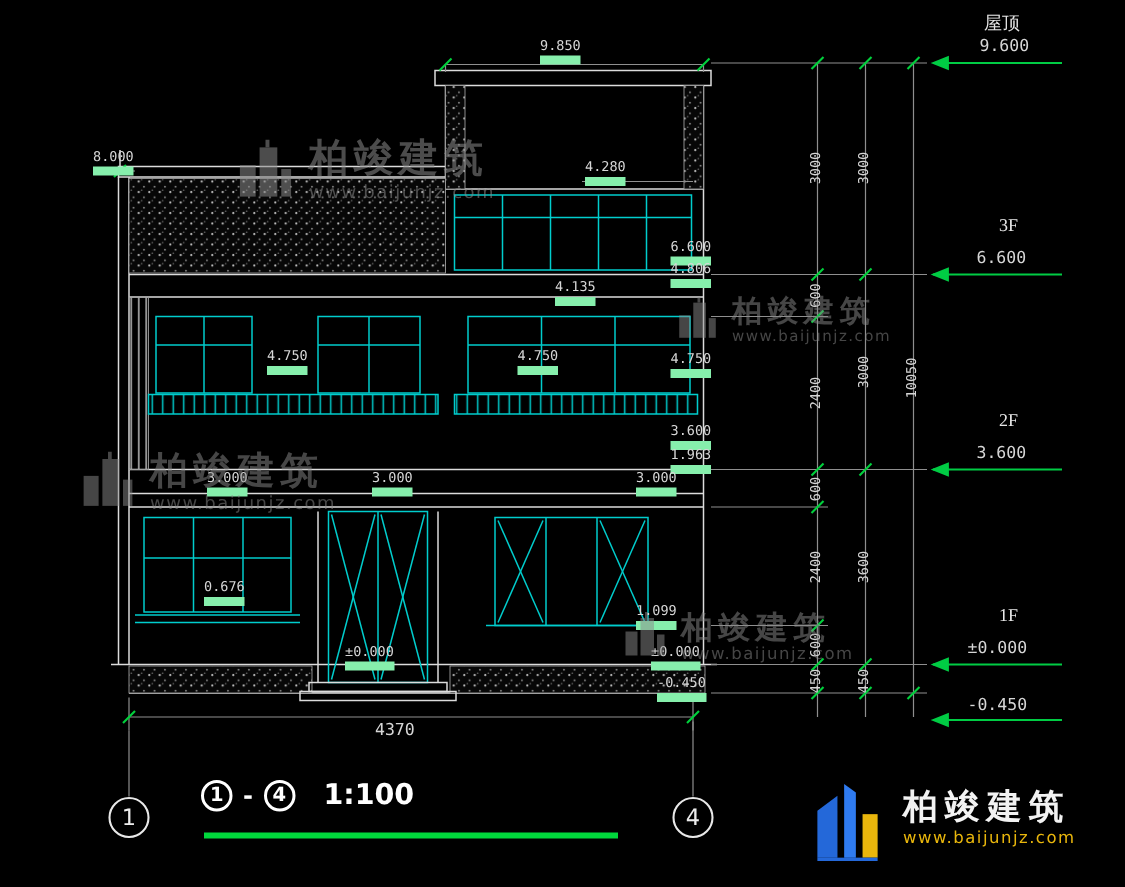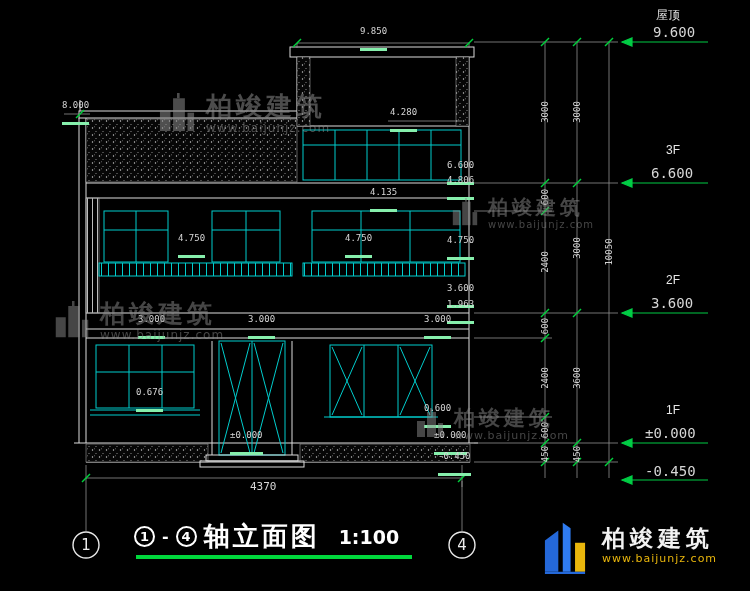--- a/index.html
+++ b/index.html
@@ -1,25 +1,25 @@
 <!DOCTYPE html>
 <html><head>
 <meta charset="utf-8">
 <style>
   *{box-sizing:border-box;margin:0;padding:0}
   html,body{background:#000}
   #stage{position:relative;width:750px;height:591px;background:#000;overflow:hidden;
          font-family:"DejaVu Sans Mono","Liberation Mono",monospace}
   svg{position:absolute;left:0;top:0}
   .lbl{position:absolute;color:#d6d6d6;font-size:9px;line-height:1;white-space:nowrap}
-  .ul{border-bottom:3px solid #86efac;padding-bottom:12px}
+  .ul{border-bottom:6px solid #86efac;padding-bottom:1px}
   .rot{transform:translate(-50%,-50%) rotate(-90deg)}
   .big{font-size:11px}
-  .flr{position:absolute;color:#e6e6e6;font-size:12px;font-family:Liberation Sans, sans-serif;white-space:nowrap}
-  .elv{position:absolute;color:#d6d6d6;font-size:14px;line-height:1;white-space:nowrap}
+  .flr{position:absolute;color:#e6e6e6;font-size:12px;font-family:Liberation Serif, serif;white-space:nowrap}
+  .elv{position:absolute;color:#d6d6d6;font-size:11px;line-height:1;white-space:nowrap}
   .wm{position:absolute;display:flex;align-items:center;gap:8px;color:#8b8b8b;opacity:.55;pointer-events:none;
       font-family:"DejaVu Sans","Liberation Sans",sans-serif}
   .wm .col{display:flex;flex-direction:column;line-height:1.15}
   .wm .t1{font-weight:bold;letter-spacing:4px}
   .wm .t2{letter-spacing:1px}
   .brand{position:absolute;left:538px;top:516px;display:flex;align-items:center;gap:10px;
          font-family:"DejaVu Sans","Liberation Sans",sans-serif}
   .brand .col{display:flex;flex-direction:column;line-height:1.2}
   .brand .bt1{color:#f2f2f2;font-size:23px;font-weight:bold;letter-spacing:5px}
   .brand .bt2{color:#e9b60c;font-size:11px;letter-spacing:1px}
@@ -210,21 +210,21 @@
   <span class="lbl ul" style="left:370px;top:188px">4.135</span>
   <span class="lbl ul" style="left:178px;top:234px">4.750</span>
   <span class="lbl ul" style="left:345px;top:234px">4.750</span>
   <span class="lbl ul" style="left:447px;top:236px">4.750</span>
   <span class="lbl ul" style="left:447px;top:284px">3.600</span>
   <span class="lbl ul" style="left:447px;top:300px">1.963</span>
   <span class="lbl ul" style="left:138px;top:315px">3.000</span>
   <span class="lbl ul" style="left:248px;top:315px">3.000</span>
   <span class="lbl ul" style="left:424px;top:315px">3.000</span>
   <span class="lbl ul" style="left:136px;top:388px">0.676</span>
-  <span class="lbl ul" style="left:424px;top:404px">0.600</span>
+  <span class="lbl ul" style="left:424px;top:404px">1.099</span>
   <span class="lbl ul" style="left:230px;top:431px">±0.000</span>
   <span class="lbl ul" style="left:434px;top:431px">±0.000</span>
   <span class="lbl ul" style="left:438px;top:452px">-0.450</span>
   <span class="lbl big" style="left:250px;top:481px">4370</span>
 
   <span class="lbl rot" style="left:545px;top:112px">3000</span>
   <span class="lbl rot" style="left:545px;top:197px">600</span>
   <span class="lbl rot" style="left:545px;top:262px">2400</span>
   <span class="lbl rot" style="left:545px;top:326px">600</span>
   <span class="lbl rot" style="left:545px;top:378px">2400</span>
@@ -316,21 +316,20 @@
     <div class="col">
       <span class="bt1">柏竣建筑</span>
       <span class="bt2">www.baijunjz.com</span>
     </div>
   </div>
 
   <div class="title-row">
     <span class="tb">1</span>
     <span class="tdash">-</span>
     <span class="tb">4</span>
-    <span class="title-text">轴立面图</span>
     <span class="title-scale">1:100</span>
   </div>
   <div class="title-underline"></div>
 
   <span class="axis-num" style="left:86px;top:545px">1</span>
   <span class="axis-num" style="left:462px;top:545px">4</span>
 
 </div>
 
 </body></html>

